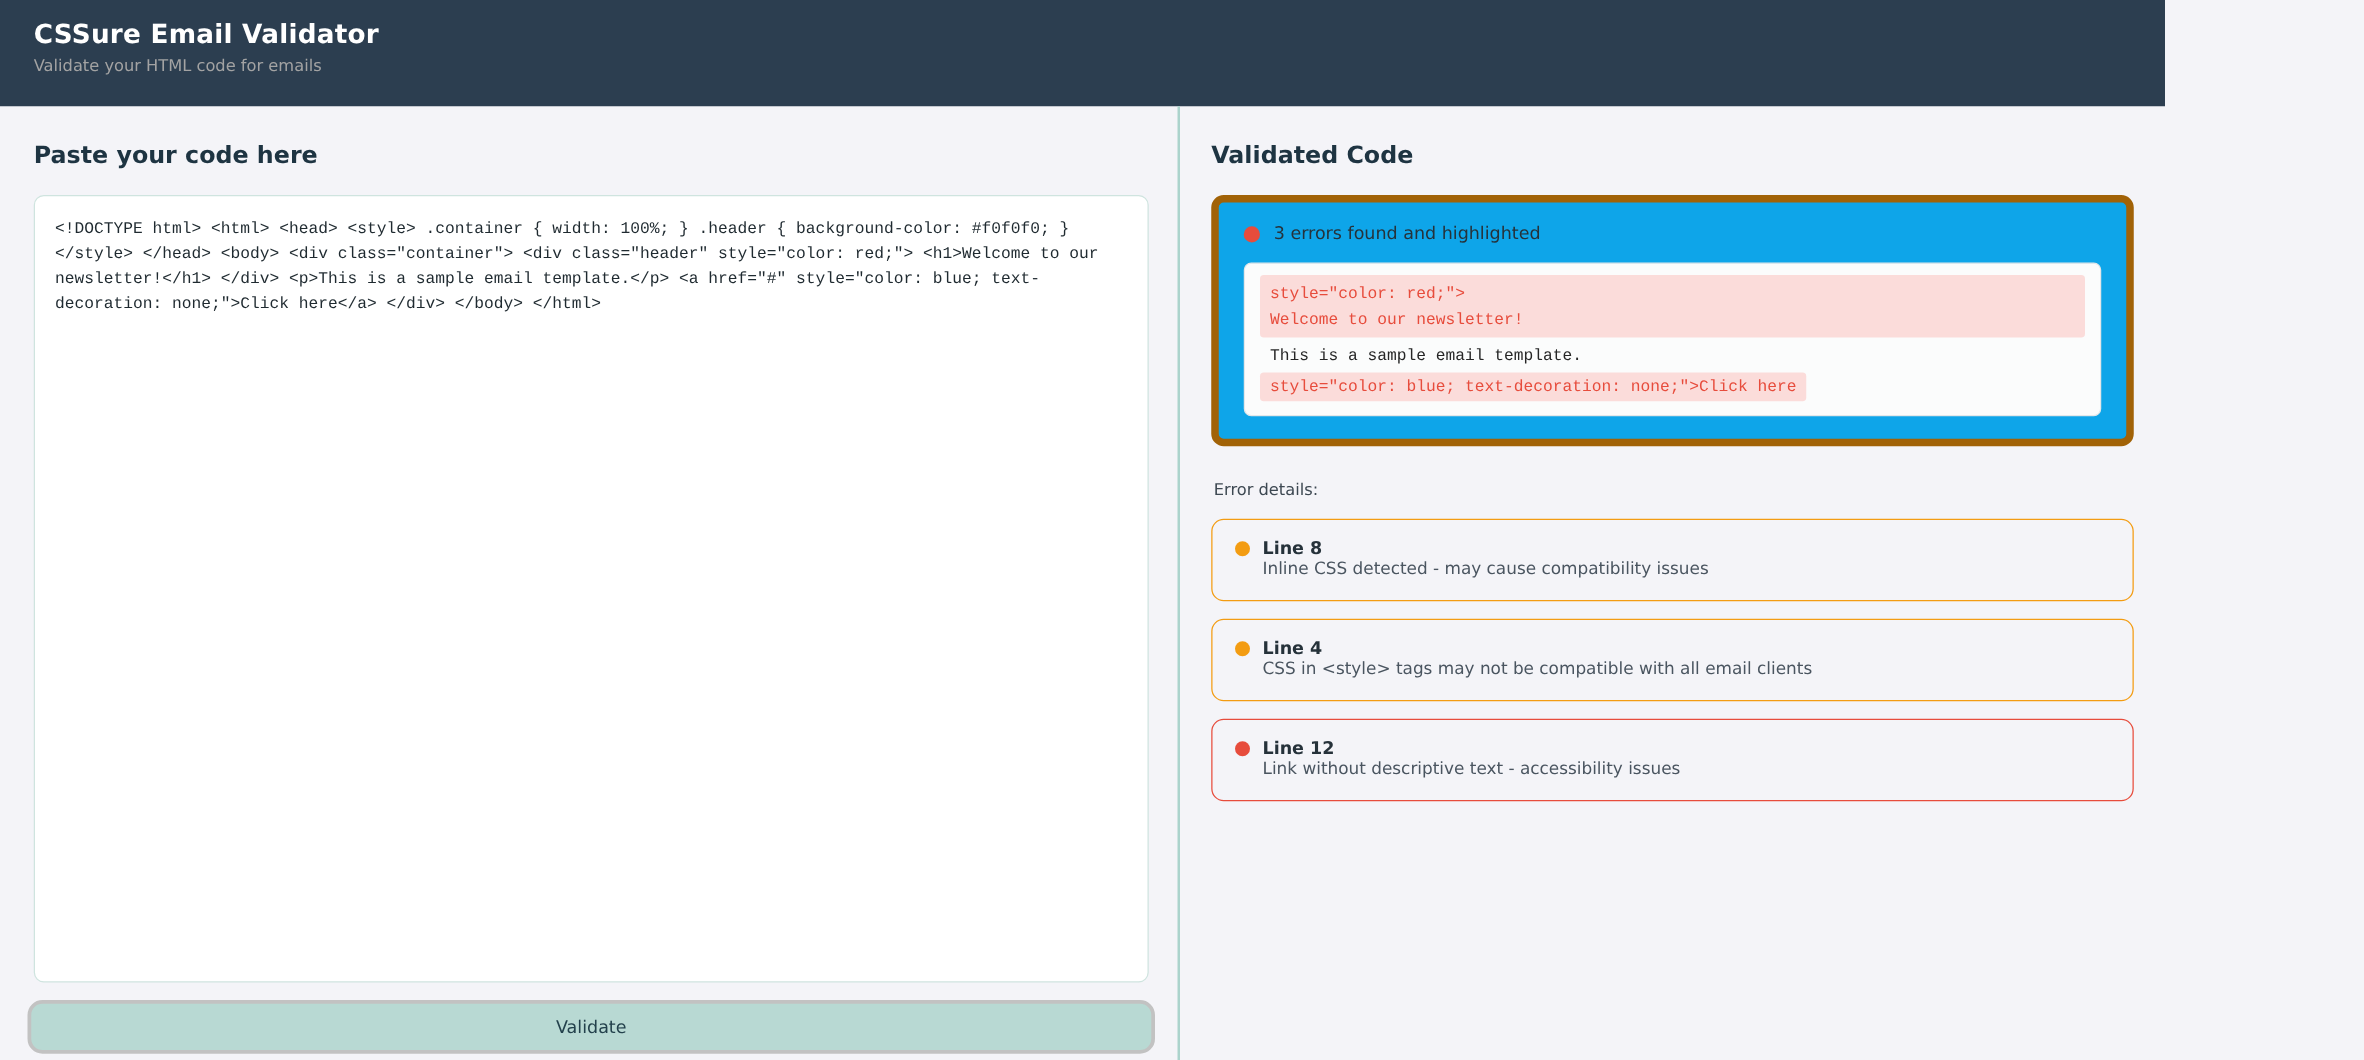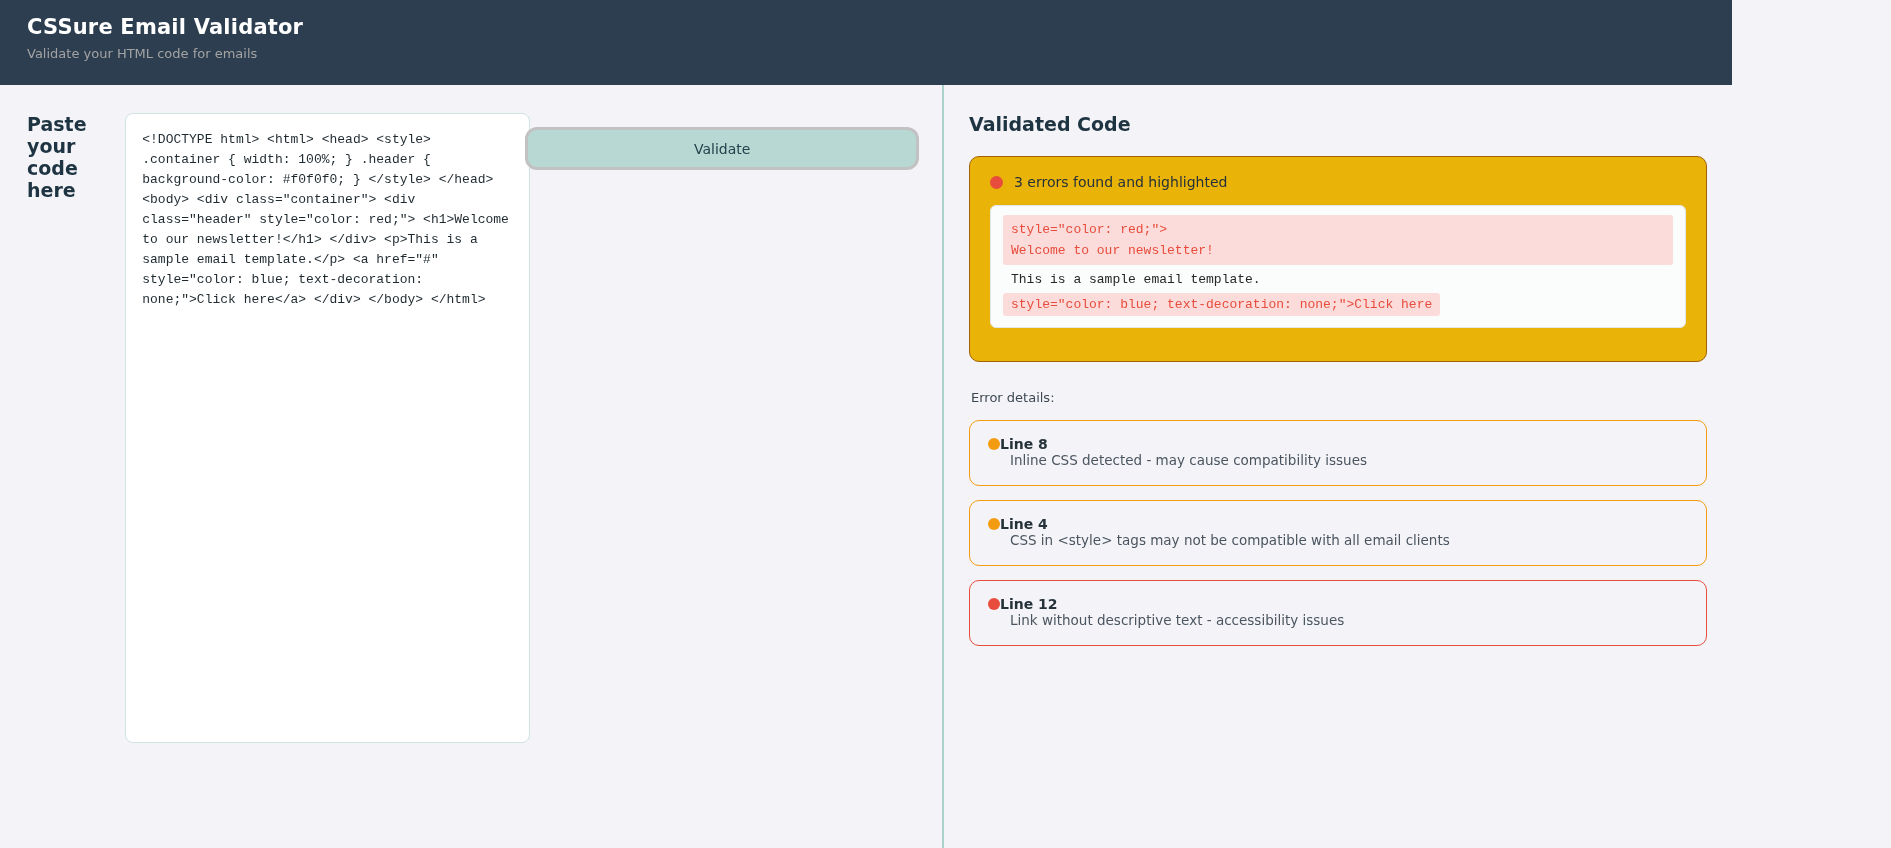--- a/index.html
+++ b/index.html
@@ -20,21 +20,21 @@
   }
   .app-title { font-size: 21px; font-weight: bold; letter-spacing: .2px; }
   .app-subtitle { font-size: 13px; color: #a3a3a3; margin-top: 7px; font-weight: normal; }
 
   
   .main { display: flex; flex: 1 1 auto; height: 763px; }
   .left-panel {
     width: 944px; flex: 0 0 944px;
     border-right: 2px solid var(--accent-teal, #abd3cc);
     padding: 28px 23px 0 27px;
-    display: flex; flex-direction: row;
+    display: flex; flex-direction: column;
   }
   .right-panel { flex: 1 1 auto; padding: 28px 25px 0 25px; }
 
   .section-heading {
     font-size: 19px; font-weight: bold; color: #1e3442; margin-bottom: 21px;
   }
 
   
   .code-textarea {
     width: 100%; height: 630px;
@@ -52,24 +52,24 @@
     background: var(--button-mint, #b8d9d3);
     border: 3px solid #c2c2c2;
     border-radius: 12px;
     font-family: "DejaVu Sans", sans-serif;
     font-size: 14px; font-weight: normal; color: #23414c;
     cursor: pointer; display: block;
   }
 
   
   .result-card {
-    background: #eab308;
-    border: 1px solid #a16207;
+    background: #0ea5e9;
+    border: 6px solid #a16207;
     border-radius: 10px;
-    padding: 17px 20px 33px 20px;
+    padding: 17px 20px 18px 20px;
   }
   .summary-row { display: flex; align-items: center; gap: 11px; margin-bottom: 15px; }
   .dot { width: 13px; height: 13px; border-radius: 50%; flex: 0 0 13px; }
   .dot-red { background: var(--error-red, #e74c3c); }
   .dot-orange { background: var(--warning-orange, #f39c12); }
   .summary-text { font-size: 14px; color: #26323a; }
 
   .code-block {
     background: #fbfcfc;
     border: 1px solid #e4e7e9;
@@ -98,21 +98,21 @@
   .error-details-label { font-size: 13px; color: #3d4852; margin: 28px 0 15px 2px; }
 
   .error-card {
     border-radius: 10px;
     padding: 15px 18px 17px 18px;
     margin-bottom: 14px;
     border: 1px solid transparent;
   }
   .error-card.warning { border-color: var(--warning-orange, #f0a30a); }
   .error-card.error   { border-color: var(--error-red, #e74c3c); }
-  .error-head { display: flex; align-items: center; gap: 0; text-align: center; }
+  .error-head { display: flex; align-items: center; gap: 10px; text-align: center; }
   .error-head .dot { width: 12px; height: 12px; flex-basis: 12px; }
   .error-line { font-size: 14px; font-weight: bold; color: #26323a; }
   .error-msg { font-size: 13.5px; color: #4a5560; margin: 0 0 0 22px; }
 </style>
 </head>
 <body>
 
 <div class="app">
 
   <header class="app-header">

